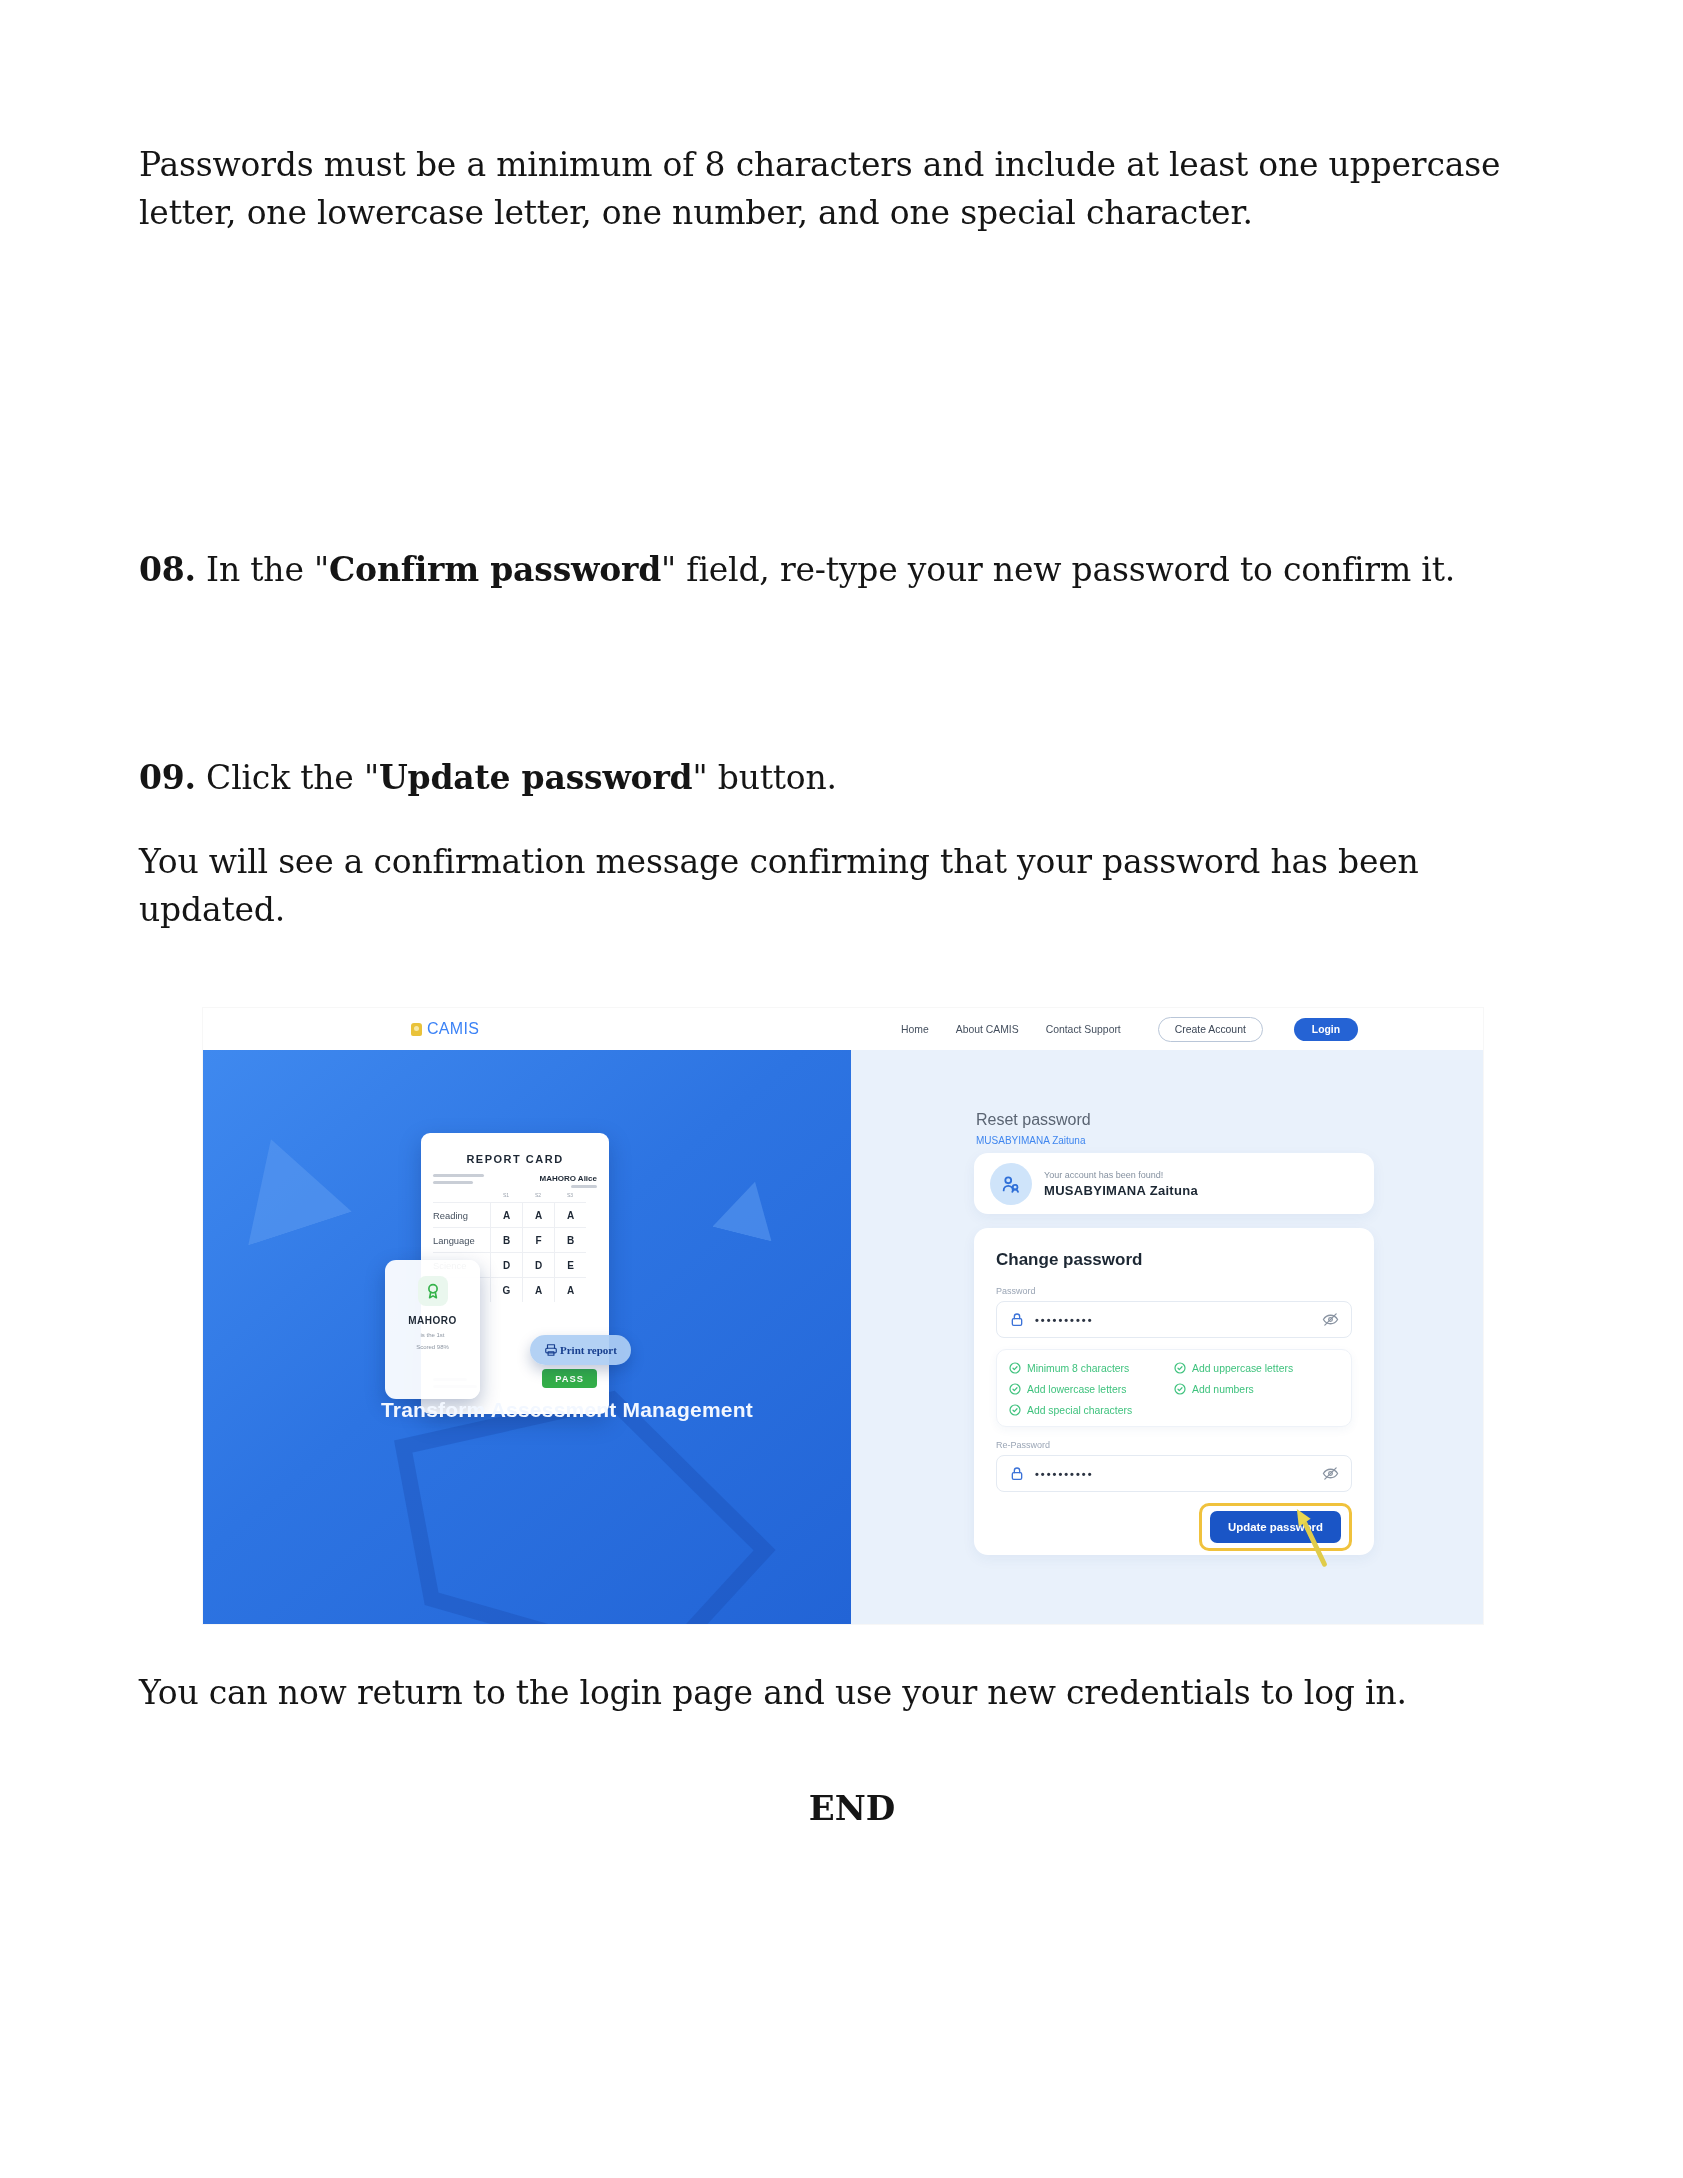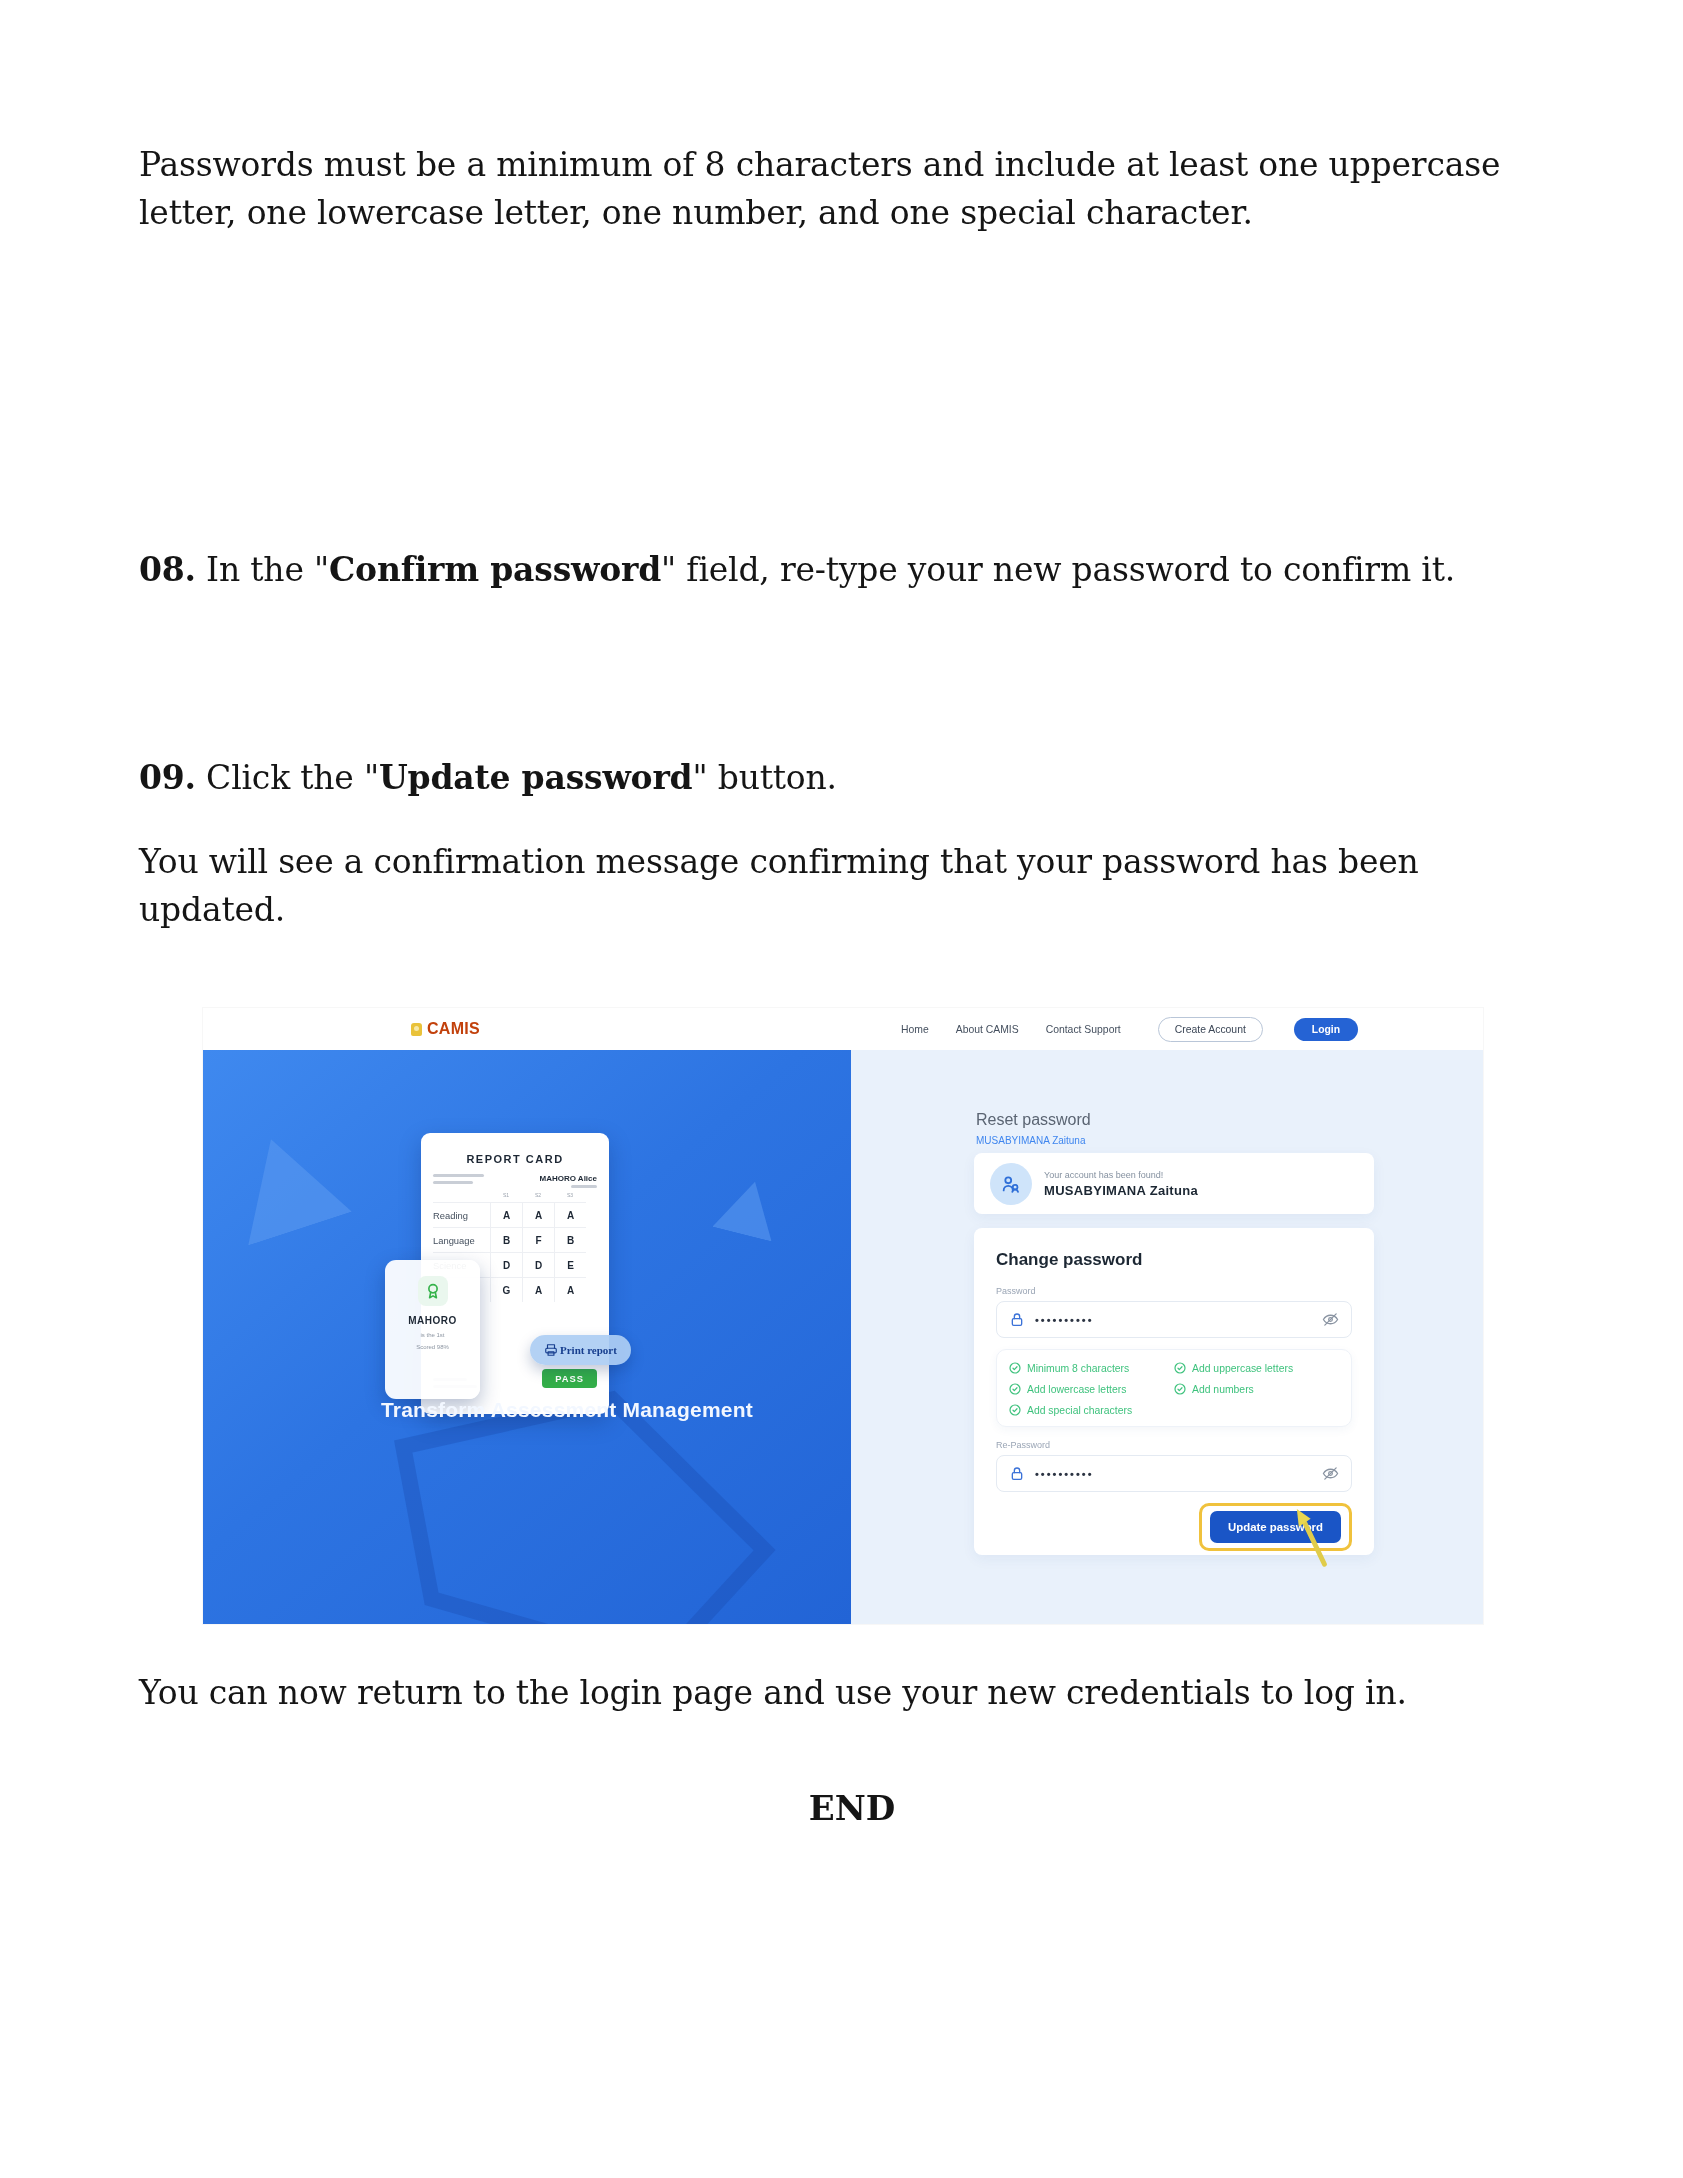--- a/index.html
+++ b/index.html
@@ -15,21 +15,21 @@
   
   .shot {
     position:absolute; left:203px; top:1008px; width:1280px; height:616px;
     font-family:"Liberation Sans", sans-serif; background:#ffffff;
     box-shadow:0 0 0 1px rgba(0,0,0,0.03); overflow:hidden;
   }
   .shot-header { position:relative; height:42px; background:#ffffff; display:flex; align-items:center; }
   .logo { position:absolute; left:208px; top:0; height:42px; display:flex; align-items:center; gap:5px; }
   .logo-mark { width:11px; height:13px; border-radius:3px 3px 2px 2px; background:#e9c23a; position:relative; }
   .logo-mark:after { content:""; position:absolute; left:3px; top:3px; width:5px; height:5px; border-radius:50%; background:#f7e9a8; }
-  .logo-text { font-size:16px; font-weight:700; color:#c2410c; letter-spacing:0.3px; }
+  .logo-text { font-size:16px; font-weight:400; color:#3b82f6; letter-spacing:0.3px; }
   .nav { position:absolute; left:698px; top:0; height:42px; display:flex; align-items:center; gap:27px; }
   .nav-link { font-size:10.4px; color:#444f5e; cursor:pointer; }
   .pill-outline {
     margin-left:10px; font-size:10.4px; color:#3b4656; border:1px solid #b9c6d8;
     border-radius:14px; padding:6px 16px; background:#ffffff; cursor:pointer;
   }
   .pill-solid {
     margin-left:4px; font-size:10.4px; color:#ffffff; background:#2563d4;
     border-radius:14px; padding:6px 18px; font-weight:600; cursor:pointer;
   }
@@ -80,21 +80,21 @@
   .print-label { font-size:11px; font-weight:700; color:#173e8e; }
 
   .panel-headline { position:absolute; left:178px; top:348px; font-size:21px; font-weight:700; color:#f2f7ff; letter-spacing:0.2px; }
   .panel-desc { position:absolute; left:178px; top:388px; width:337px; font-size:13px; line-height:33px; color:rgba(235,244,255,0.82); }
 
   
   .panel-right { position:relative; width:632px; height:574px; background:#e9f1fb; }
   .reset-title { position:absolute; left:125px; top:61px; font-size:16px; color:#5a6472; }
   .reset-sub { position:absolute; left:125px; top:85px; font-size:10px; color:#3f86ef; cursor:pointer; }
 
-  .card { position:absolute; background:#ffffff; border-radius:8px; box-shadow:0 4px 14px rgba(40,70,130,0.06); }
+  .card { position:absolute; background:#ffffff; border-radius:14px; box-shadow:0 4px 14px rgba(40,70,130,0.06); }
   .card-account { left:123px; top:103px; width:400px; height:61px; display:flex; align-items:center; gap:12px; padding:0 16px; }
   .avatar { width:42px; height:42px; border-radius:50%; background:#cfe4fa; display:flex; align-items:center; justify-content:center; flex:0 0 auto; }
   .acct-label { font-size:9px; color:#8591a0; margin-bottom:3px; }
   .acct-name { font-size:13px; font-weight:800; color:#1c2733; letter-spacing:0.3px; }
 
   .card-change { left:123px; top:178px; width:400px; height:327px; padding:22px 22px 0 22px; }
   .cp-heading { font-size:17px; font-weight:800; color:#1c2733; margin-bottom:16px; }
   .field-label { font-size:9px; color:#9aa5b5; margin-bottom:5px; }
   .input-row {
     height:37px; border:1px solid #e4eaf2; border-radius:8px; background:#ffffff;

